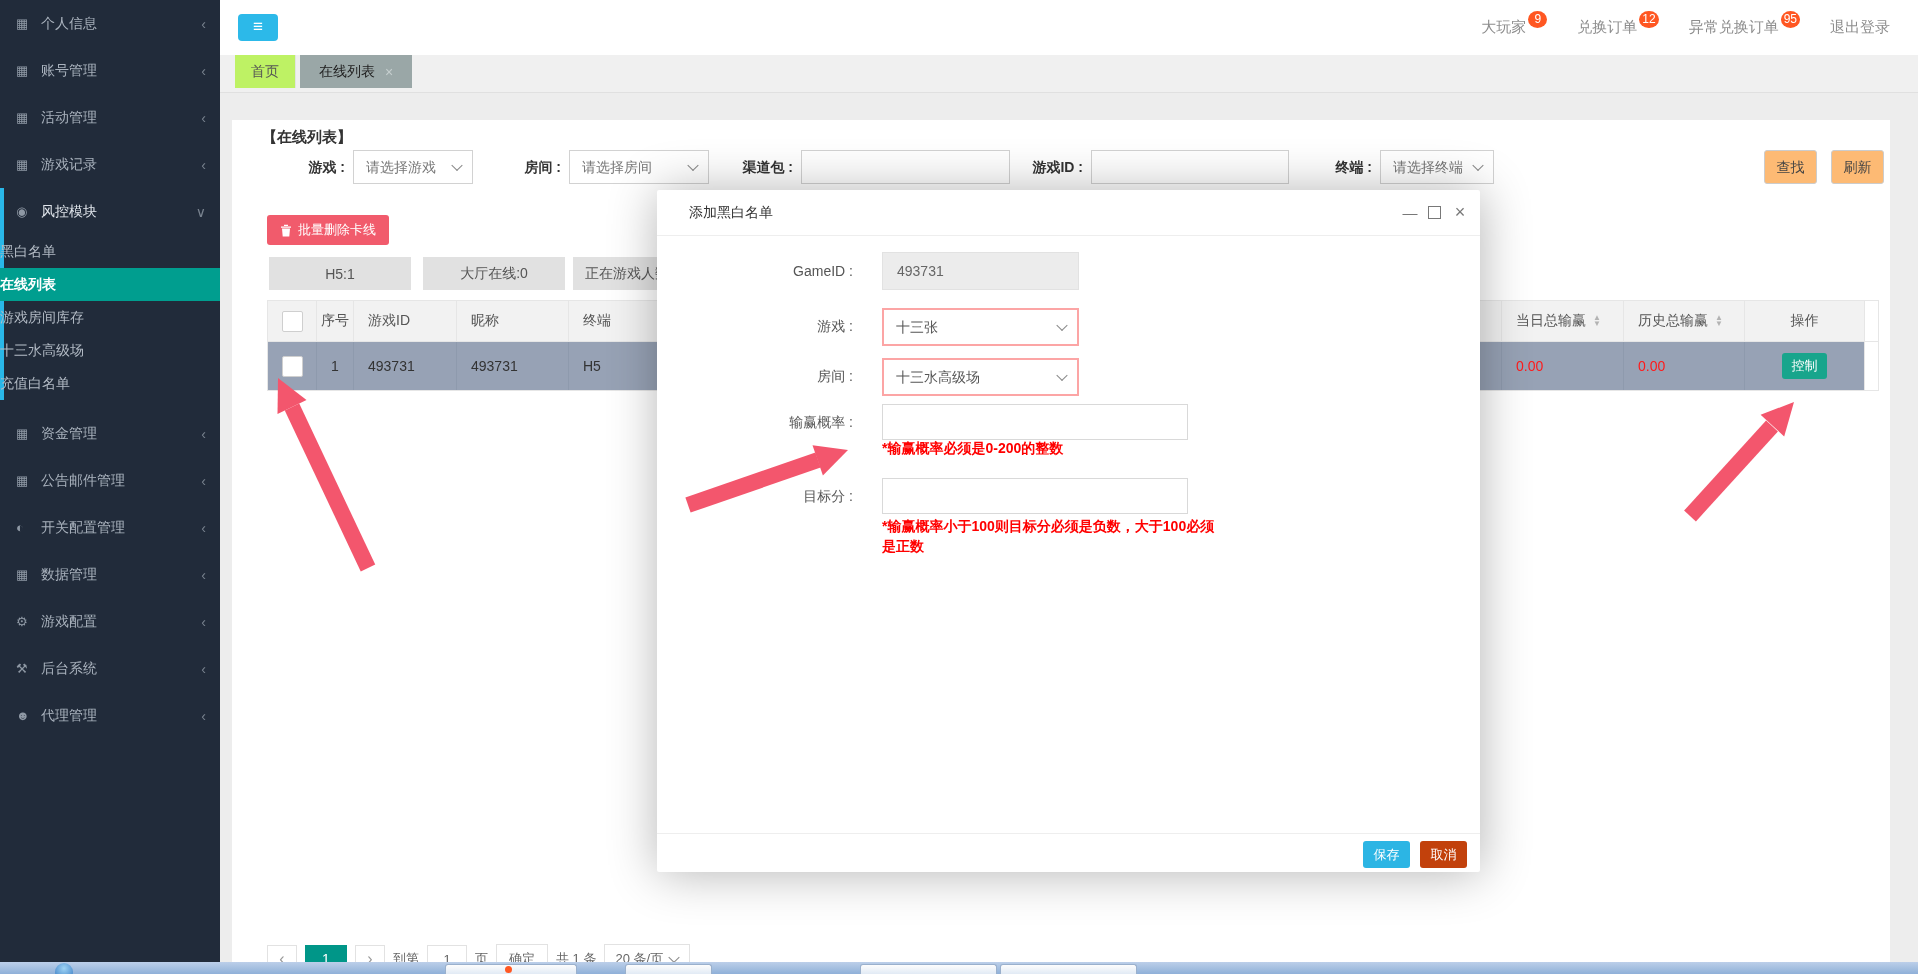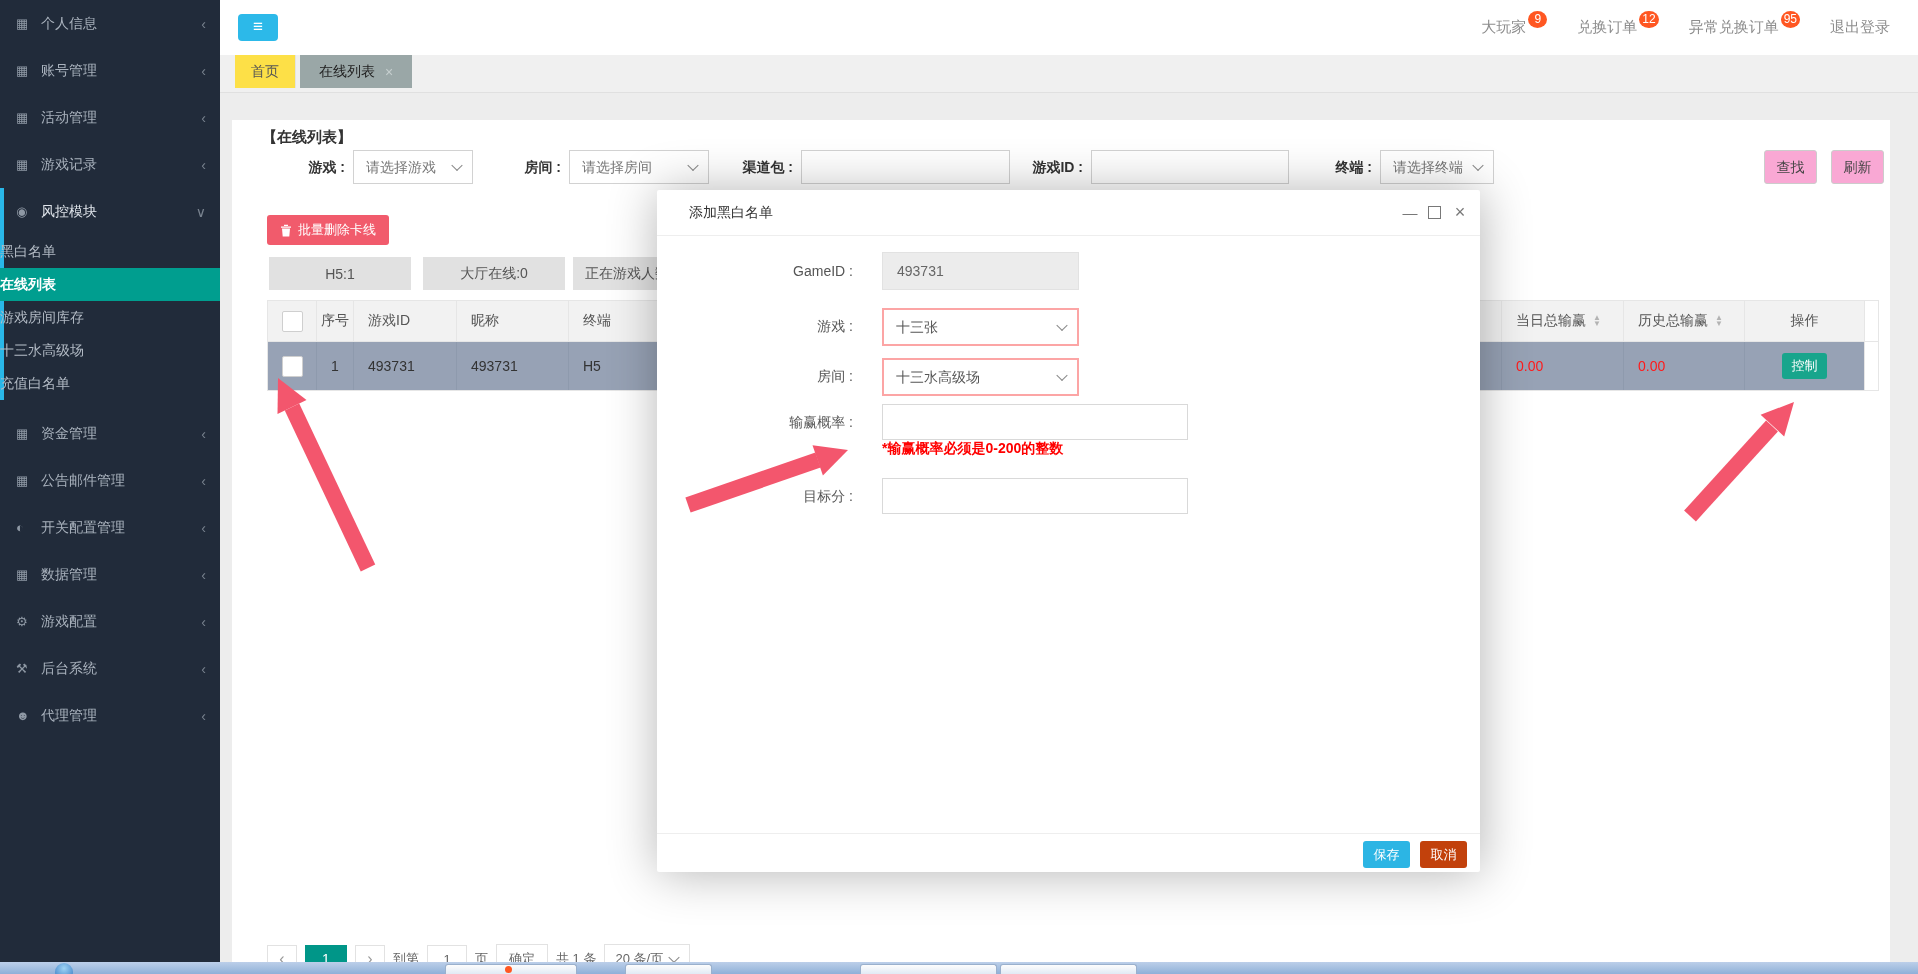--- a/index.html
+++ b/index.html
@@ -30,38 +30,38 @@
   .topnav .lnk{color:#8d8d8d;font-size:15px;cursor:pointer;display:flex;align-items:flex-start;}
   .badge{display:inline-block;min-width:13px;padding:2px 3px;margin-left:2px;border-radius:50%;
          background:#ff5722;color:#fff;font-size:12px;text-align:center;line-height:13px;
          transform:translateY(-7px);}
 
   
   .tabbar{left:220px;top:55px;width:1698px;height:37px;background:#f0f0f0;
           border-bottom:1px solid #e0e0e0;z-index:4;}
   .tab{position:absolute;top:0;height:33px;display:flex;align-items:center;justify-content:center;
        font-size:14px;cursor:pointer;}
-  .tab-home{left:15px;width:60px;background:#fde047;border-right:1px solid #e3e3e3;color:#555;}
+  .tab-home{left:15px;width:60px;background:#bef264;border-right:1px solid #e3e3e3;color:#555;}
   .tab-online{left:80px;width:112px;background:#9aa7a7;color:#222;}
   .tab-x{margin-left:10px;color:#c6cfcf;font-size:14px;cursor:pointer;}
 
   
   .panel{left:232px;top:120px;width:1658px;height:846px;background:#fff;overflow:hidden;z-index:1;}
   .sec-title{position:absolute;left:30px;top:8px;font-size:15px;font-weight:700;color:#333;}
 
   .flabel{position:absolute;top:30px;height:34px;line-height:34px;font-size:14px;
           font-weight:700;color:#333;text-align:right;width:142px;}
   .fsel,.finput{position:absolute;top:30px;height:32px;background:#fff;border:1px solid #d2d2d2;
           font-size:14px;color:#777;}
   .fsel{line-height:32px;padding-left:12px;cursor:pointer;}
   .finput input{width:100%;height:100%;border:none;outline:none;padding:0 10px;box-sizing:border-box;
           font-size:14px;background:transparent;}
   .caret{position:absolute;right:11px;top:50%;width:7px;height:7px;border-right:1.6px solid #888;
          border-bottom:1.6px solid #888;transform:translateY(-70%) rotate(45deg);}
-  .fbtn{position:absolute;top:30px;width:53px;height:34px;background:#f9a8d4;border:1px solid #ccc;
+  .fbtn{position:absolute;top:30px;width:53px;height:34px;background:#fdba74;border:1px solid #ccc;
         border-radius:3px;font-size:14px;color:#444;text-align:center;line-height:32px;
         cursor:pointer;box-sizing:border-box;}
 
   .del-btn{position:absolute;left:35px;top:95px;width:122px;height:30px;background:#f15b6c;
            border-radius:3px;color:#fff;font-size:13px;display:flex;align-items:center;
            justify-content:center;gap:6px;cursor:pointer;}
   .stat{position:absolute;top:137px;height:33px;background:#e1e1e1;color:#555;font-size:14px;
         display:flex;align-items:center;justify-content:center;cursor:pointer;}
   .stat.left{justify-content:flex-start;padding-left:12px;box-sizing:border-box;}
 
@@ -377,20 +377,21 @@
   <span class="m-label" style="top:214px;line-height:36px">输赢概率 :</span>
   <div class="m-inp" style="top:214px">
     <input value="" style="">
   </div>
   <div class="m-hint" style="top:248px">*输赢概率必须是0-200的整数</div>
 
   <span class="m-label" style="top:288px;line-height:36px">目标分 :</span>
   <div class="m-inp" style="top:288px">
     <input value="" style="">
   </div>
+  <div class="m-hint" style="top:326px">*输赢概率小于100则目标分必须是负数，大于100必须是正数</div>
 
   <div class="m-foot">
     <span class="m-btn m-save">保存</span>
     <span class="m-btn m-cancel">取消</span>
   </div>
 </div>
 
 <svg class="abs arrows" viewBox="0 0 1918 974">
   <g>
     <line x1="368" y1="568" x2="292" y2="407" stroke="#f3566d" stroke-width="16"></line>

